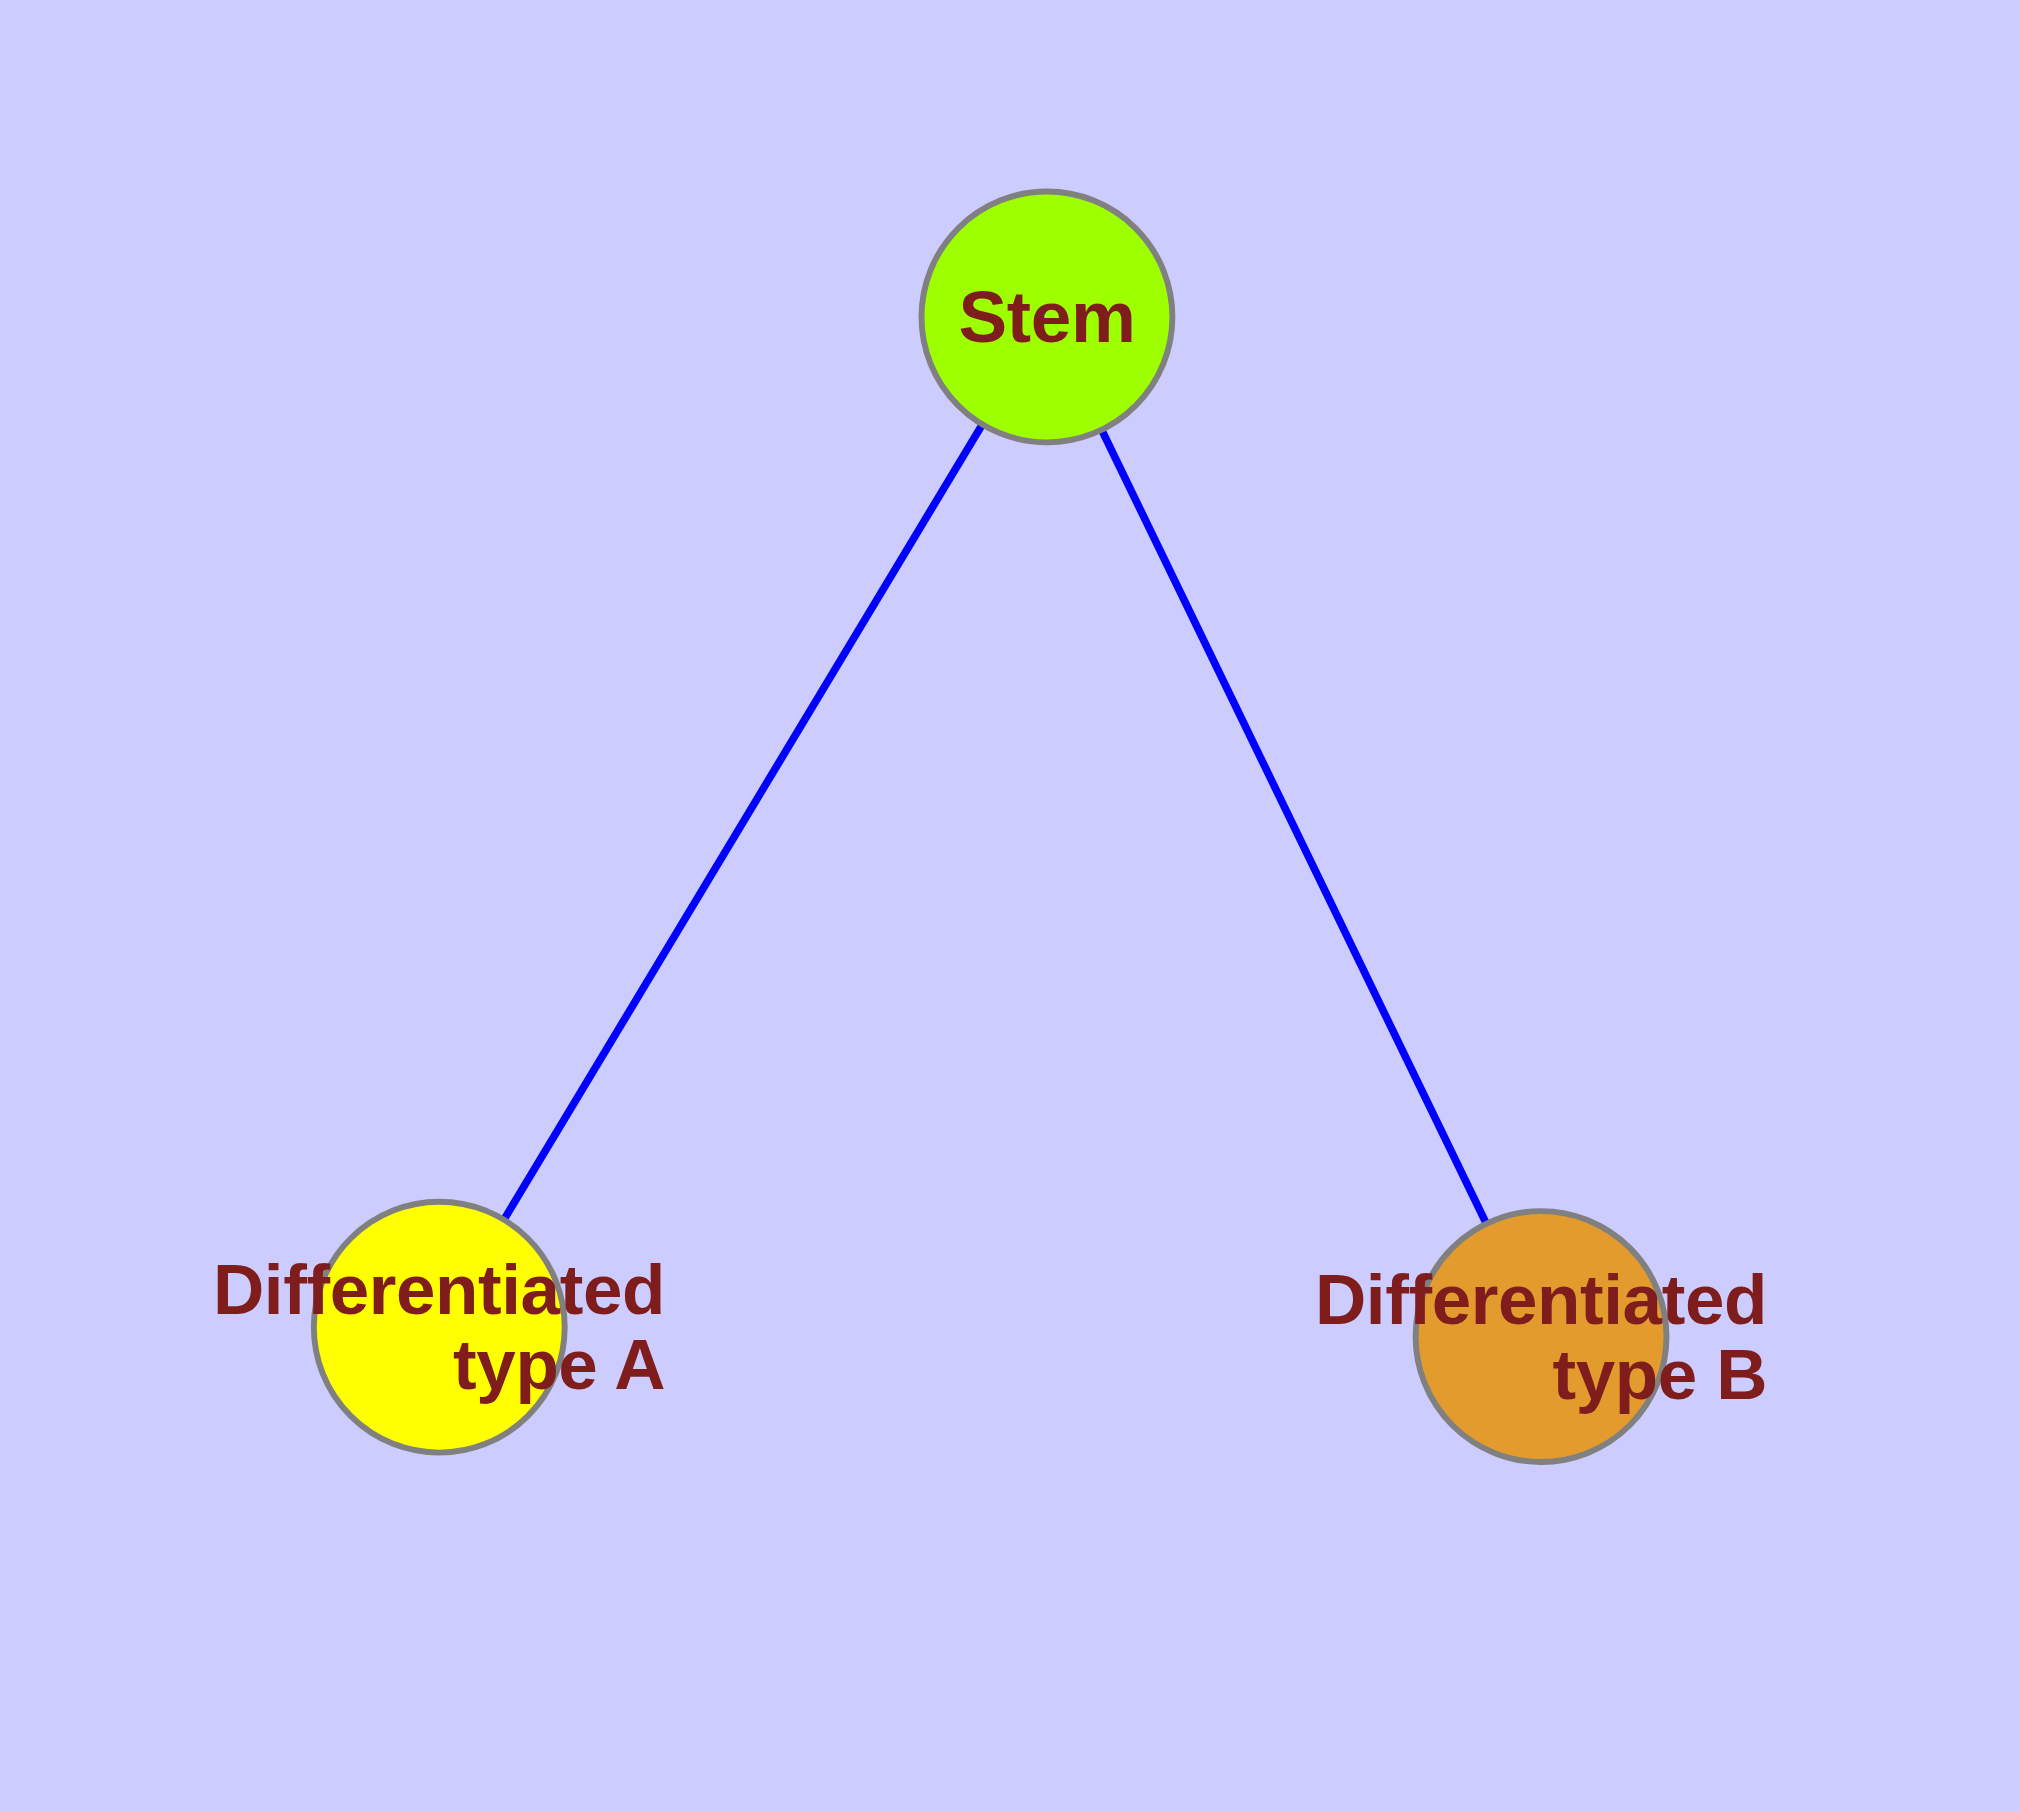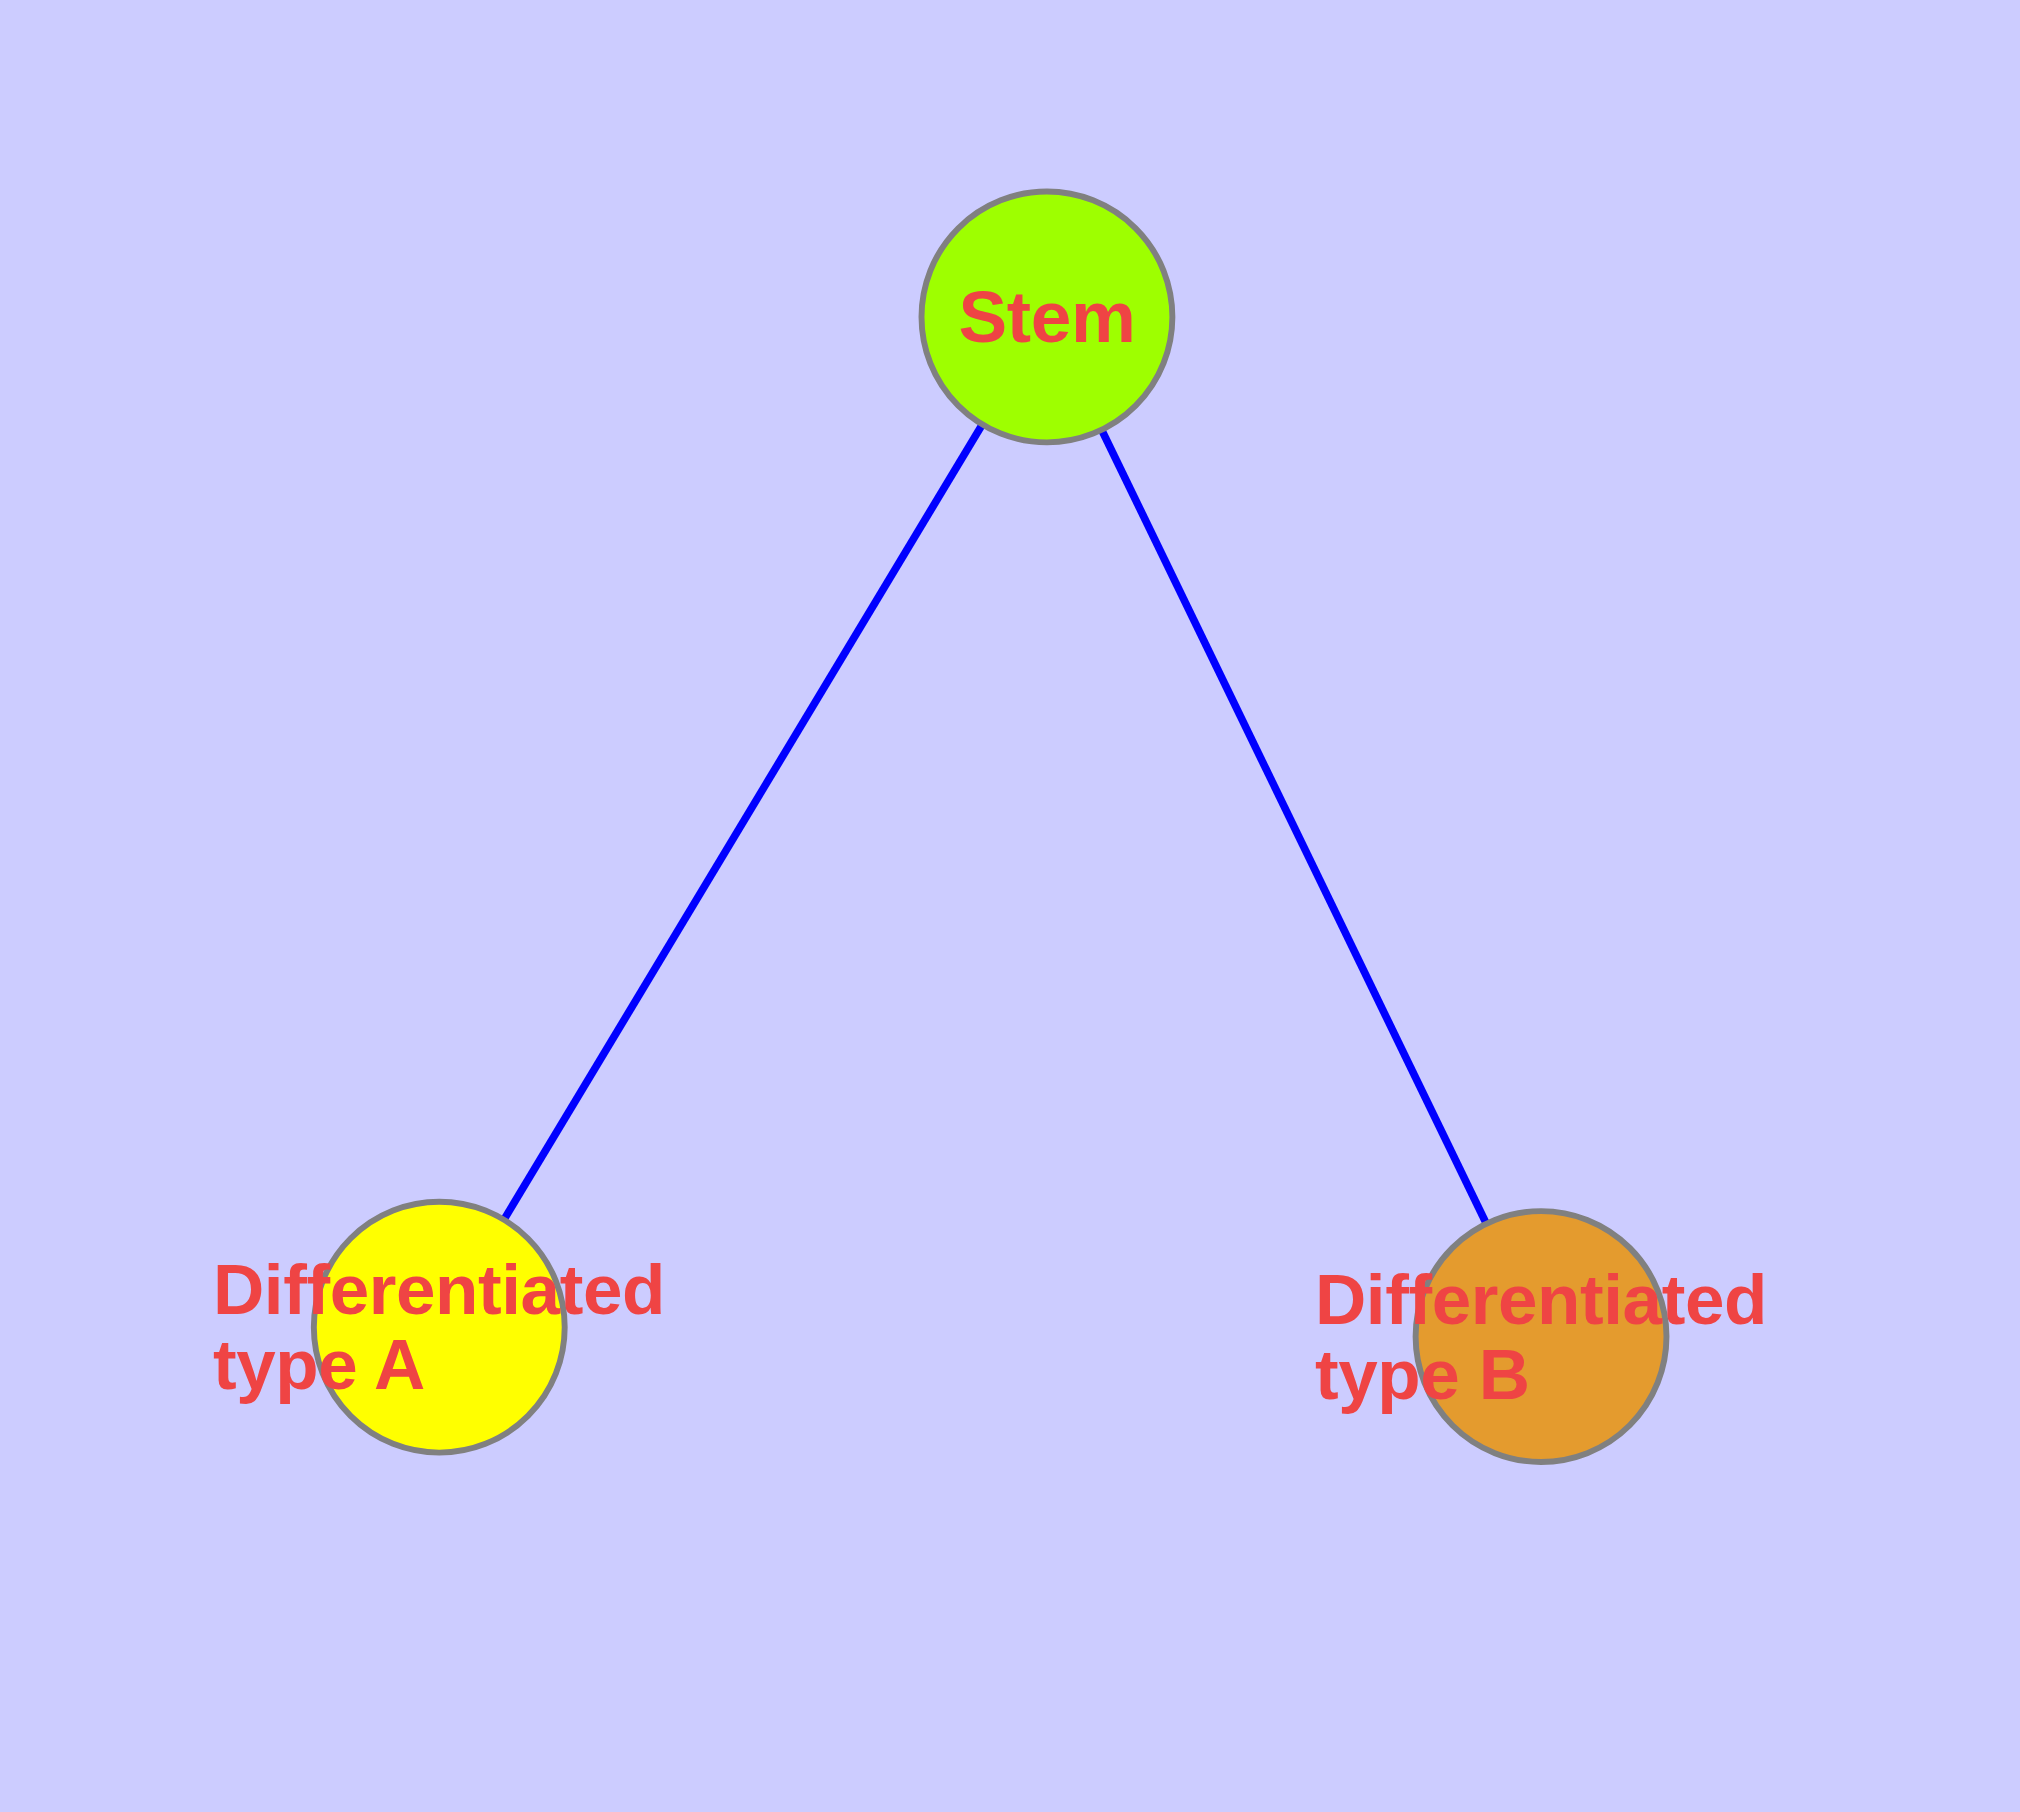--- a/index.html
+++ b/index.html
@@ -23,23 +23,23 @@
   }
   #graph-svg {
     position: absolute;
     left: 0; top: 0;
     width: 2021px;
     height: 1812px;
   }
   .node-label {
     position: absolute;
     transform: translate(-50%, -50%);
-    text-align: left;
+    text-align: right;
     font-weight: bold;
-    color: #ef4444;
+    color: #7f1d1d;
     line-height: 1.06;
     white-space: pre;
     pointer-events: none;
     letter-spacing: -0.4px;
   }
   .node-label.stem-label   { font-size: 73px; }
   .node-label.typea-label  { font-size: 71px; }
   .node-label.typeb-label  { font-size: 71px; }
 </style>
 </head>

